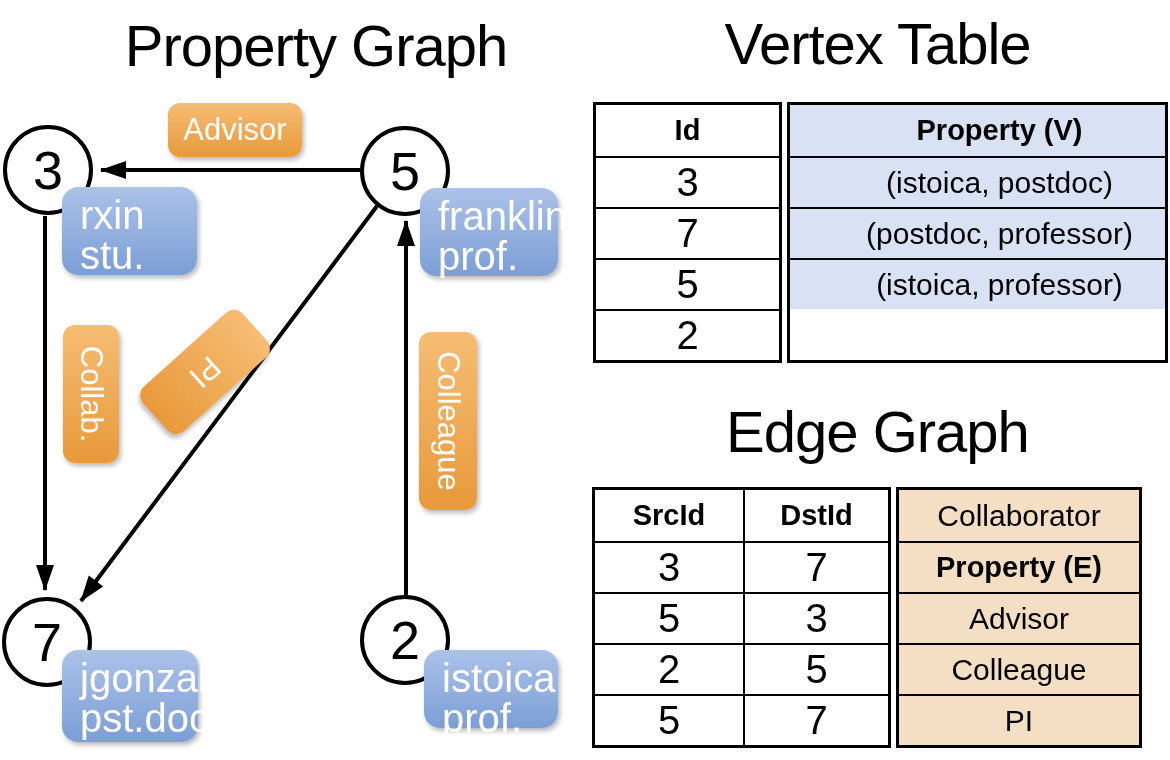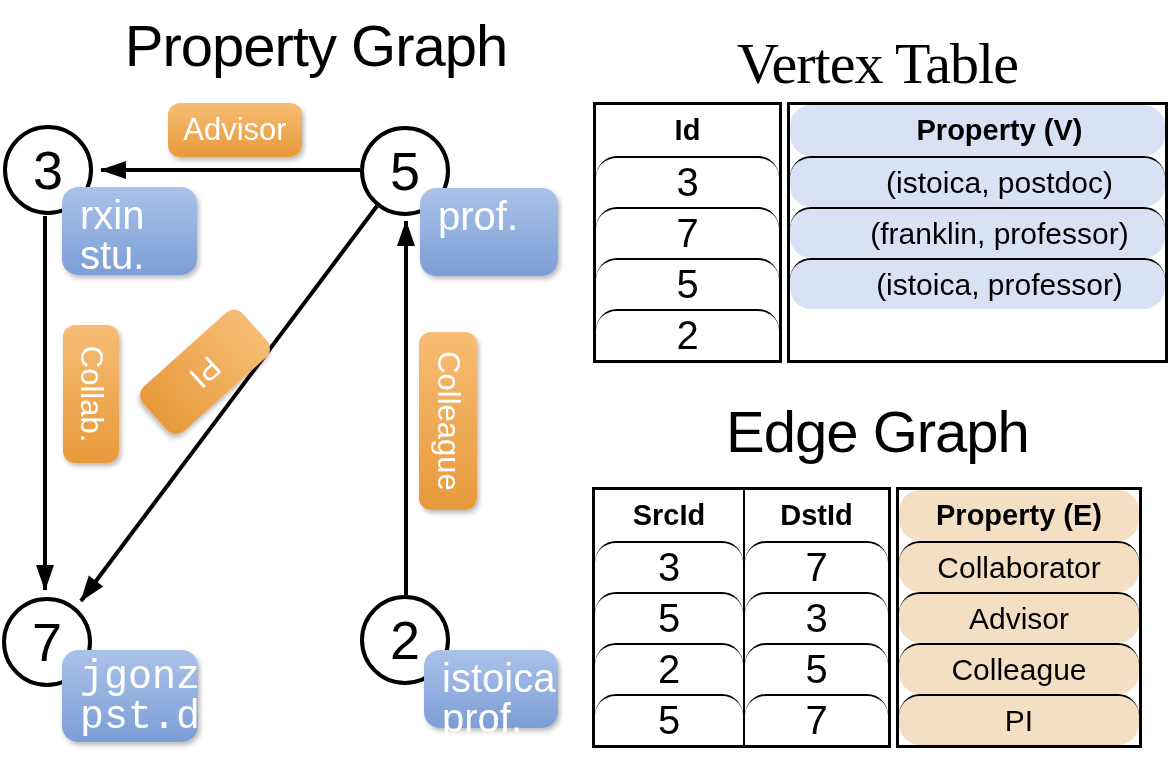--- a/index.html
+++ b/index.html
@@ -14,21 +14,21 @@
     font-family:"Liberation Sans","DejaVu Sans",sans-serif;
     color:var(--ink);
     width:1170px;height:760px;position:relative;overflow:hidden;
   }
   .panel-title{
     position:absolute;text-align:center;
     font-size:58px;font-weight:300;letter-spacing:-1px;color:var(--ink);
     white-space:nowrap;
   }
   #pg-title{left:0;top:12px;width:585px;padding-left:47px;}
-  #vt-title{left:585px;top:30px;width:585px;font-family:Liberation Serif, serif;}
+  #vt-title{left:585px;top:10px;width:585px;}
   #et-title{left:585px;top:398px;width:585px;}
 
   
   #edge-svg{position:absolute;left:0;top:0;width:585px;height:760px;}
   .node{
     position:absolute;width:90px;height:90px;border-radius:50%;
     border:4px solid var(--ink);background:#fff;
     display:flex;align-items:center;justify-content:center;
     font-size:54px;font-weight:300;
   }
@@ -53,33 +53,33 @@
   .prop{
     position:absolute;border-radius:16px;
     background:linear-gradient(180deg,var(--blue-light),var(--blue-dark));
     box-shadow:2px 3px 5px rgba(0,0,0,.28);
     color:var(--label-text);font-size:40px;line-height:40px;
     padding:8px 0 0 18px;
   }
   .prop span{display:block;white-space:nowrap;}
   #prop-rxin    {left:62px; top:187px;width:135px;height:88px;}
   #prop-franklin{left:420px;top:188px;width:138px;height:88px;}
-  #prop-jgonzal {left:62px; top:650px;width:136px;height:92px;font-family:Liberation Mono, monospace;}
+  #prop-jgonzal {left:62px; top:650px;width:136px;height:92px;}
   #prop-istoica {left:424px;top:650px;width:134px;height:78px;}
 
   
   .tbl-wrap{position:absolute;display:flex;gap:5px;}
   #vertex-table{left:593px;top:102px;}
   #edge-table  {left:592px;top:487px;}
   .tbl{border:3px solid var(--ink);background:#fff;}
   .cols{display:flex;}
   .col + .col{border-left:2px solid var(--ink);}
   .cell{
     height:51px;display:flex;align-items:center;justify-content:center;
-    font-size:30px;border-top:2px solid var(--ink);white-space:nowrap;border-radius:21px;
+    font-size:30px;border-top:2px solid var(--ink);white-space:nowrap;
   }
   .cell:first-child{border-top:none;}
   .cell.head{font-weight:bold;font-size:29px;}
   .cell.num{font-size:40px;font-weight:300;}
   .w-id{width:183px;}
   .w-vprop{width:375px;background:var(--vertex-cell-bg);padding-left:44px;}
   .w-src{width:148px;}
   .w-dst{width:143px;}
   .w-eprop{width:240px;background:var(--edge-cell-bg);}
 </style>
@@ -116,20 +116,21 @@
 </div>
 <div class="elabel" id="elabel-colleague">
   <span class="vtext">Colleague</span>
 </div>
 
 <div class="prop" id="prop-rxin">
   <span>rxin</span>
   <span>stu.</span>
 </div>
 <div class="prop" id="prop-franklin">
+  <span>franklin,</span>
   <span>prof.</span>
 </div>
 <div class="prop" id="prop-jgonzal">
   <span>jgonzal,</span>
   <span>pst.doc.</span>
 </div>
 <div class="prop" id="prop-istoica">
   <span>istoica</span>
   <span>prof.</span>
 </div>
@@ -140,21 +141,21 @@
   <div class="tbl">
     <div class="cell head w-id">Id</div>
     <div class="cell num w-id">3</div>
     <div class="cell num w-id">7</div>
     <div class="cell num w-id">5</div>
     <div class="cell num w-id">2</div>
   </div>
   <div class="tbl">
     <div class="cell head w-vprop">Property (V)</div>
     <div class="cell w-vprop">(istoica, postdoc)</div>
-    <div class="cell w-vprop">(franklin, professor)</div>
+    <div class="cell w-vprop">(postdoc, professor)</div>
     <div class="cell w-vprop">(istoica, professor)</div>
   </div>
 </div>
 
 <div class="panel-title" id="et-title">Edge Graph</div>
 
 <div class="tbl-wrap" id="edge-table">
   <div class="tbl cols">
     <div class="col">
       <div class="cell head w-src">SrcId</div>
@@ -165,19 +166,19 @@
     </div>
     <div class="col">
       <div class="cell head w-dst">DstId</div>
       <div class="cell num w-dst">7</div>
       <div class="cell num w-dst">3</div>
       <div class="cell num w-dst">5</div>
       <div class="cell num w-dst">7</div>
     </div>
   </div>
   <div class="tbl">
+    <div class="cell w-eprop">Collaborator</div>
     <div class="cell head w-eprop">Property (E)</div>
-    <div class="cell w-eprop">Collaborator</div>
     <div class="cell w-eprop">Advisor</div>
     <div class="cell w-eprop">Colleague</div>
     <div class="cell w-eprop">PI</div>
   </div>
 </div>
 
 </body></html>

